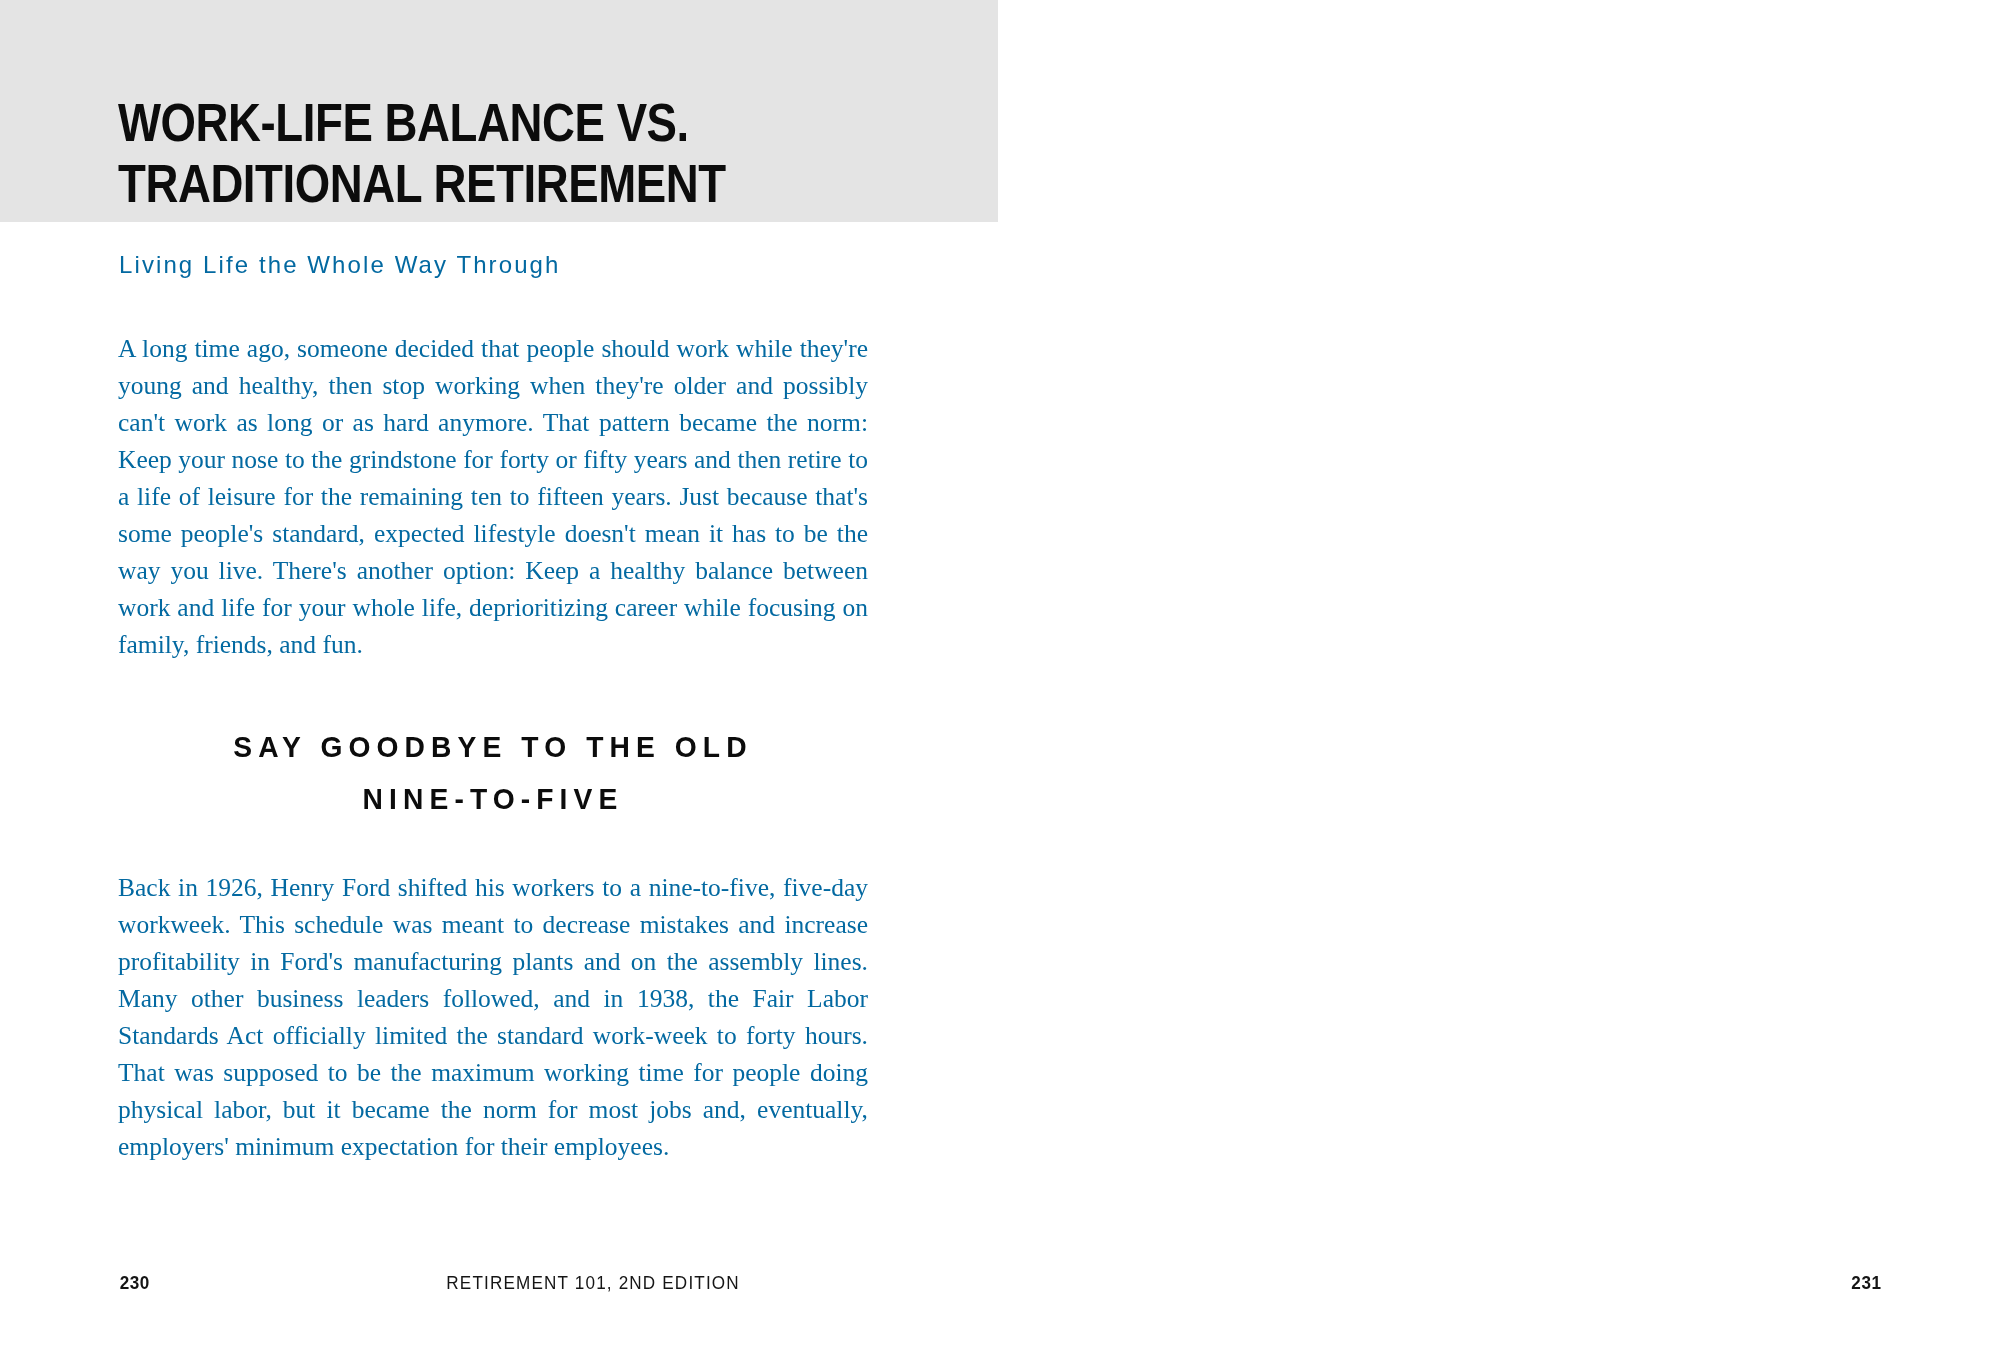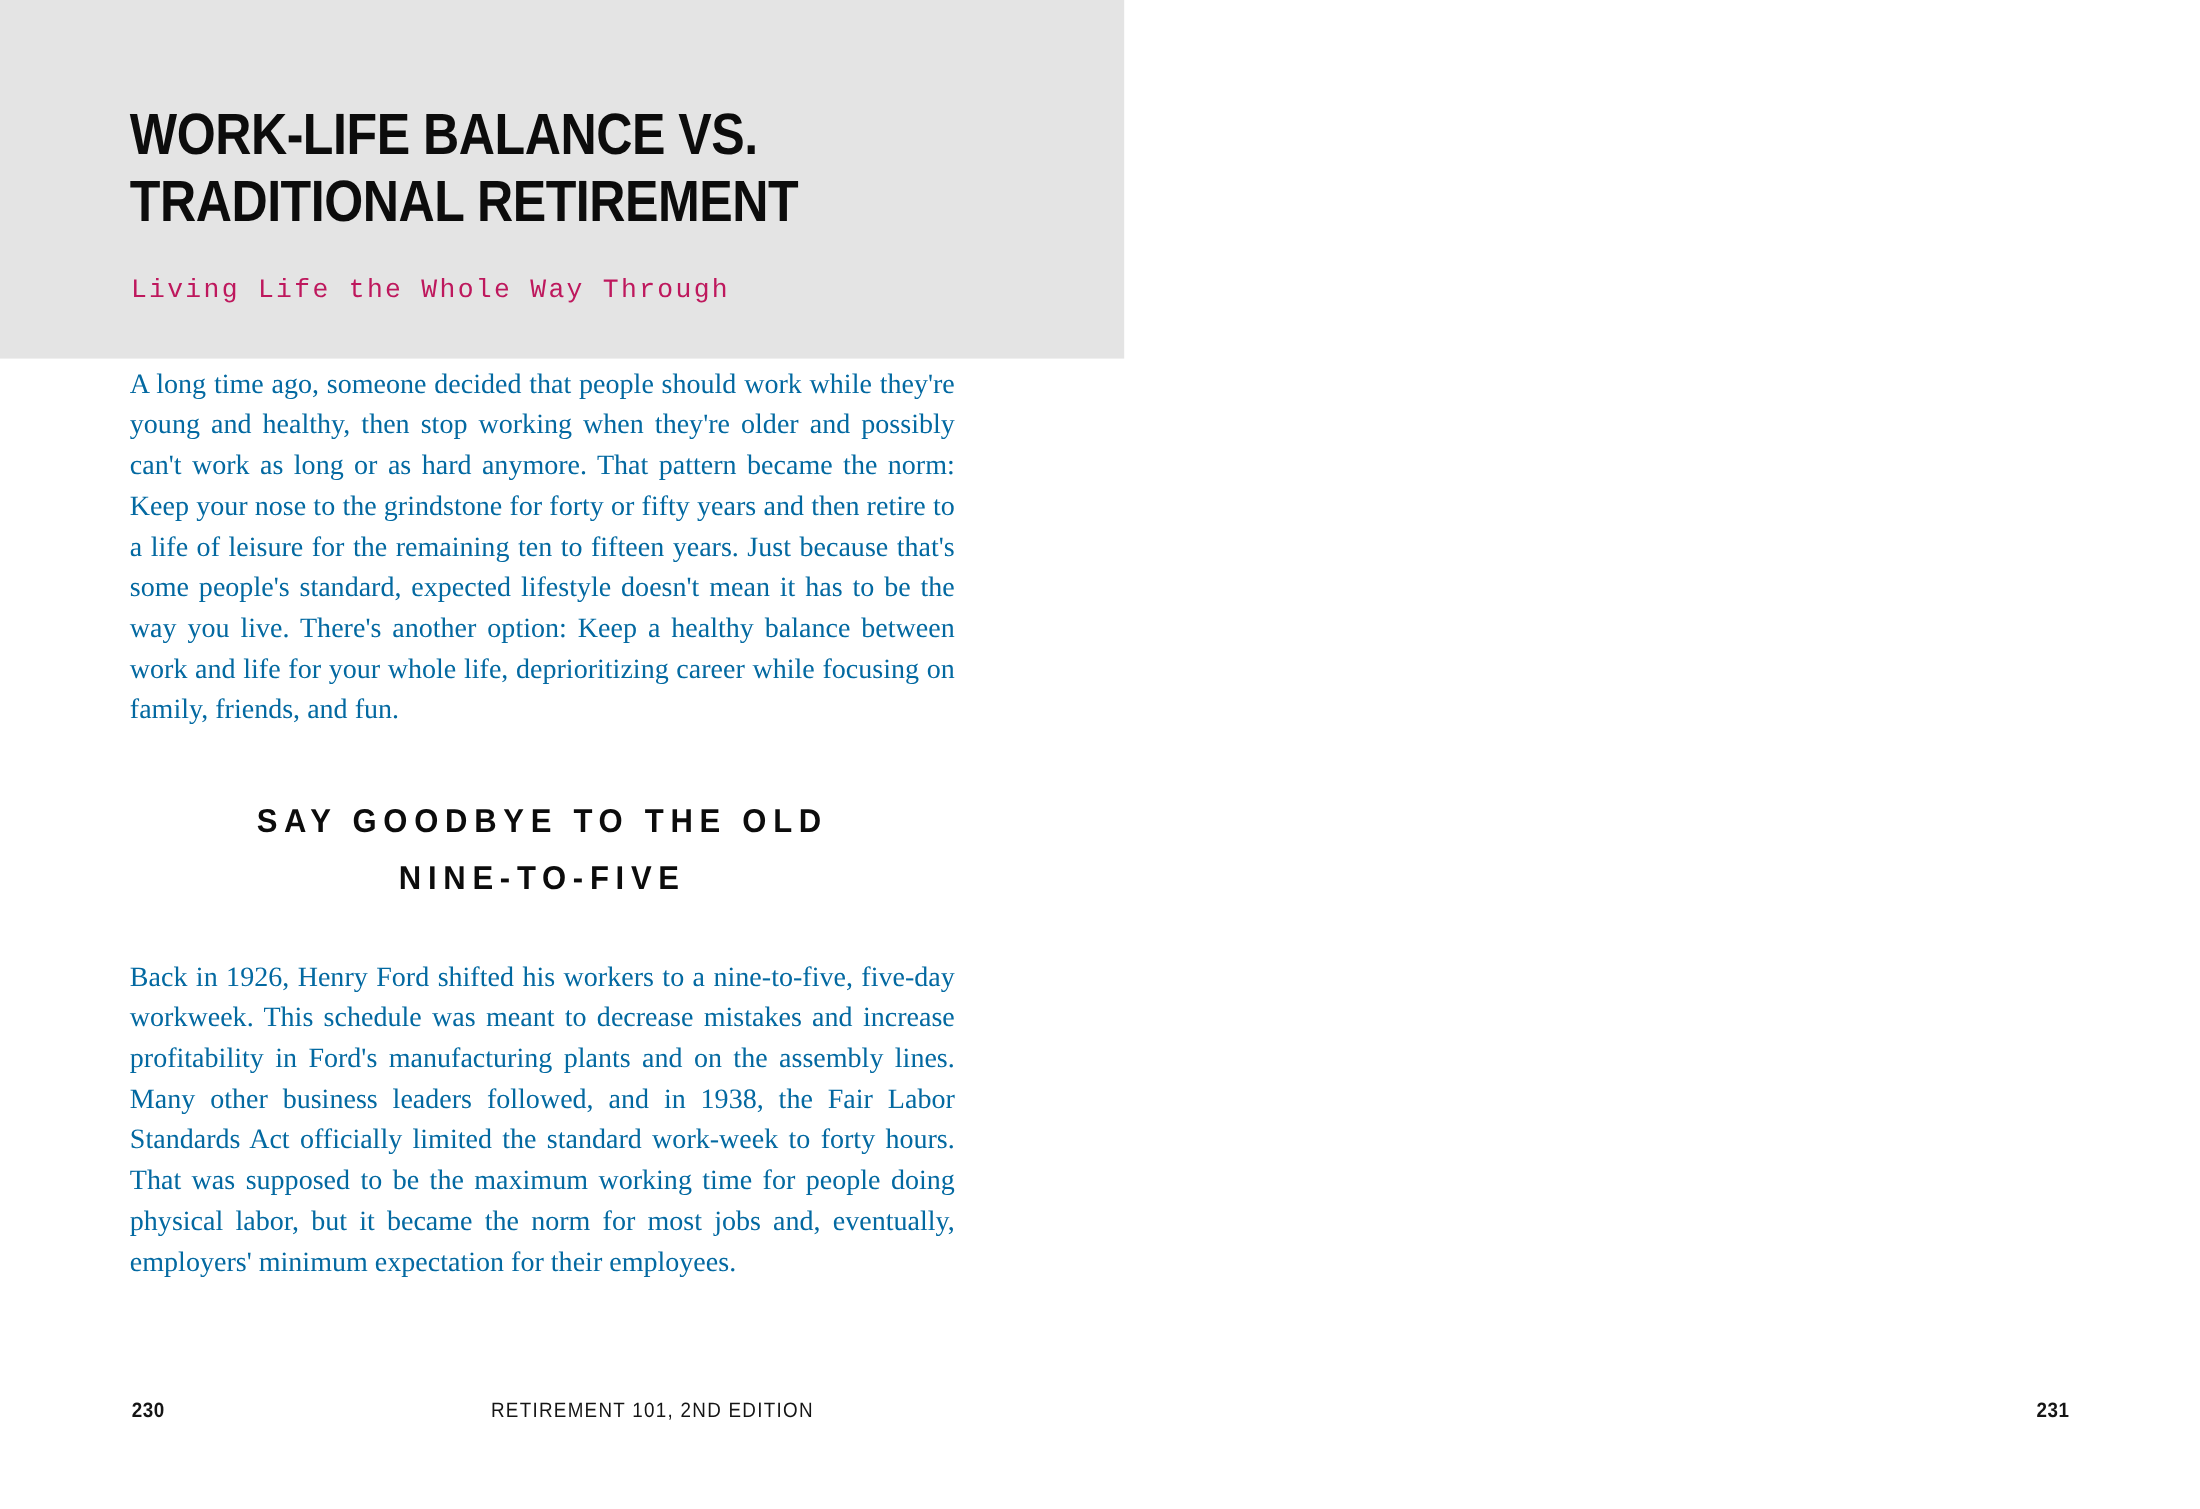--- a/index.html
+++ b/index.html
@@ -27,23 +27,22 @@
     height: 1372px;
     box-sizing: border-box;
   }
 
   
   .chapter-banner {
     position: absolute;
     left: 0;
     top: 0;
     width: 998px;
-    height: 326px;
+    height: 222px;
     background: #e4e4e4;
-    padding-left: 24px;
   }
   .chapter-title {
     position: absolute;
     left: 118px;
     top: 92px;
     width: 840px;
     margin: 0;
     font-family: "Liberation Sans Narrow", "Liberation Sans", sans-serif;
     font-weight: 700;
     font-size: 53px;
@@ -52,24 +51,24 @@
     color: #0c0c0c;
     text-transform: uppercase;
     transform: scaleX(0.86);
     transform-origin: left top;
   }
   .chapter-subtitle {
     position: absolute;
     left: 119px;
     top: 251px;
     margin: 0;
-    font-family: Liberation Mono, monospace;
+    font-family: Liberation Sans, sans-serif;
     font-size: 24px;
     letter-spacing: 2.1px;
-    color: #be185d;
+    color: #0369a1;
     white-space: nowrap;
   }
 
   
   .col {
     position: absolute;
     box-sizing: border-box;
   }
   .left-col {
     left: 118px;

